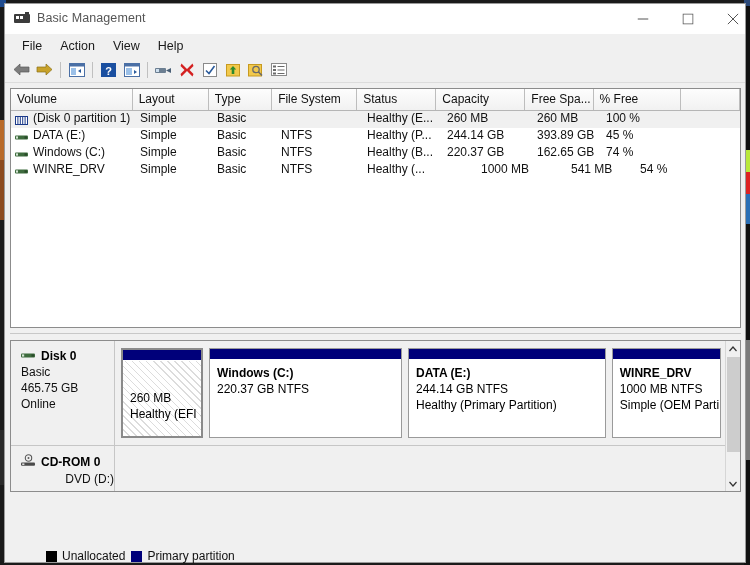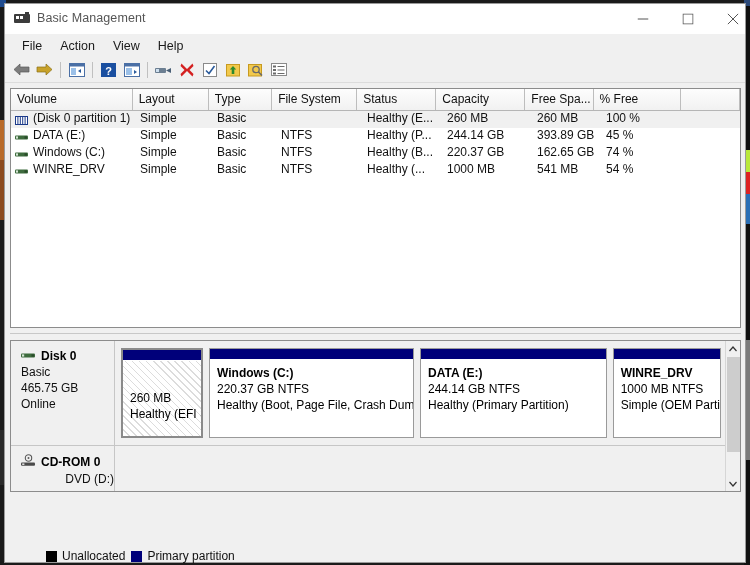--- a/index.html
+++ b/index.html
@@ -317,21 +317,21 @@
                 <rect x="0" y="2.5" width="13" height="4" rx="1" fill="#3d6b3d"></rect>
                 <rect x="1" y="3.4" width="2" height="2.2" fill="#d8e8d8"></rect>
                 <rect x="9.5" y="3.4" width="2.5" height="2.2" fill="#2a4a2a"></rect>
               </svg></span>
             <span>WINRE_DRV</span>
           </div>
           <div class="vcell" style="width: 77px;">Simple</div>
           <div class="vcell" style="width: 64px;">Basic</div>
           <div class="vcell" style="width: 86px;">NTFS</div>
           <div class="vcell" style="width: 80px;">Healthy (...</div>
-          <div class="vcell" style="width: 90px;">1000 MB</div>
+          <div class="vcell" style="width: 90px; margin-left: 34px;">1000 MB</div>
           <div class="vcell" style="width: 69px;">541 MB</div>
           <div class="vcell" style="width: 88px;">54 %</div>
         </div>
       </div>
   </div>
 
   <div id="splitter">
       <div class="ln"></div>
     </div>
 
@@ -358,21 +358,20 @@
                 <div style="height: 22px;"></div>
                 <div class="pline">260 MB</div>
                 <div class="pline">Healthy (EFI Sy</div>
               </div>
             </div>
             <div class="part" style="width: 205px;">
               <div class="cap" style="background: rgb(0, 0, 122);"></div>
               <div class="body">
                 <div class="pname">Windows  (C:)</div>
                 <div class="pline">220.37 GB NTFS</div>
-                <div class="pline">Healthy (Boot, Page File, Crash Dum</div>
               </div>
             </div>
             <div class="part" style="width: 210px;">
               <div class="cap" style="background: rgb(0, 0, 122);"></div>
               <div class="body">
                 <div class="pname">DATA  (E:)</div>
                 <div class="pline">244.14 GB NTFS</div>
                 <div class="pline">Healthy (Primary Partition)</div>
               </div>
             </div>

